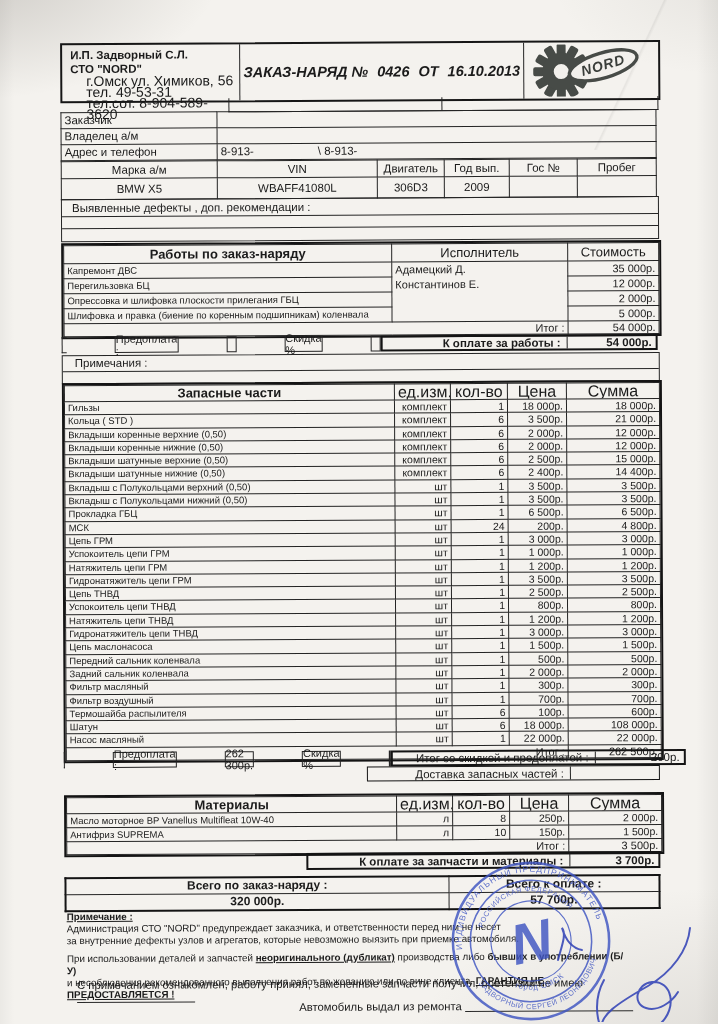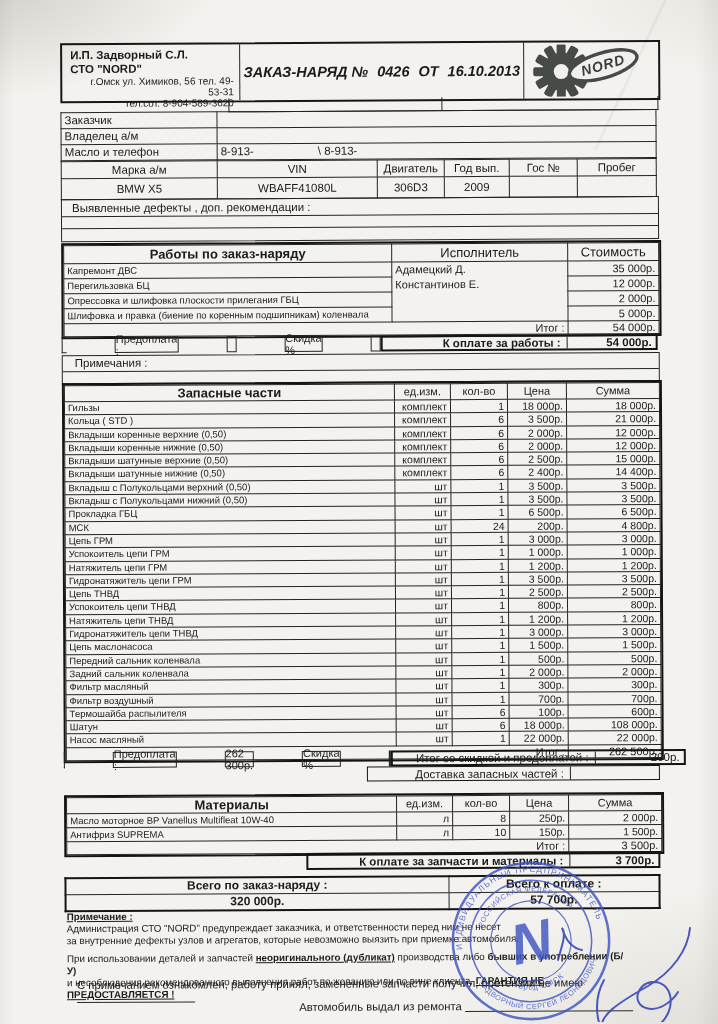--- a/index.html
+++ b/index.html
@@ -23,21 +23,21 @@
   .b{font-weight:bold;}
   .ctr{text-align:center;}
   .rt{text-align:right;}
   
   #hdr{left:62px;top:42px;width:596px;height:56px;display:flex;border:2px solid #161616;background:transparent;}
   #hdr .cell{border-right:1.5px solid #242424;}
   #hdr .cell:last-child{border-right:none;}
   .co{width:168px;padding:3px 6px 0 8px;}
   .co .l1{font-size:11.5px;font-weight:bold;line-height:14px;}
   .co .l2{font-size:11.5px;font-weight:bold;line-height:14px;}
-  .co .l3,.co .l4{font-size:10px;line-height:11px;text-align:right;margin-left:16px;}
+  .co .l3,.co .l4{font-size:14px;line-height:11px;text-align:left;margin-left:16px;}
   .ttl{width:290px;display:flex;align-items:center;justify-content:center;font-size:14.5px;font-weight:bold;font-style:italic;gap:9px;}
   .logo{width:138px;display:flex;align-items:center;justify-content:center;}
   #hdr-sub{left:230px;top:98px;width:428px;height:13px;display:flex;border:1.5px solid #242424;border-top:none;}
   #hdr-sub .s1{width:212px;border-right:1px solid #242424;}
   #hdr-sub .s2{flex:1;}
   
   #cust{left:62px;top:111px;width:596px;}
   #cust td{font-size:11.5px;line-height:15px;}
   #veh{left:62px;top:160px;width:596px;}
   #veh td{font-size:11.5px;}
@@ -60,21 +60,21 @@
   .pp-lead{width:32px;border:1.5px solid #242424;border-right:none;}
   .due-box{display:flex;border:2px solid #141414;margin-left:auto;}
   .due-lbl{width:178px;display:flex;align-items:center;justify-content:flex-end;padding-right:6px;font-weight:bold;font-size:11.5px;border-right:1.5px solid #242424;}
   .due-val{width:84px;display:flex;align-items:center;justify-content:flex-end;padding-right:4px;font-weight:bold;font-size:11.5px;}
   
   #notes{left:62px;top:354px;width:596px;height:27px;border:1.5px solid #242424;}
   #notes .t{font-size:11.5px;line-height:15px;padding-left:12px;border-bottom:1px solid #242424;}
   
   #parts{left:62px;top:382px;width:596px;border:2px solid #141414;}
   .cat-hd td{font-size:13px;font-weight:bold;line-height:15px;text-align:center;}
-  .cat-hd .small{font-size:11px;margin-left:28px;}
+  .cat-hd .small{font-size:16px;margin-left:28px;}
   #parts td,{font-size:10px;}
   .c0{text-align:left;font-size:9.5px;}
   .c1,.c2{text-align:right;font-size:10.5px;}
   .c3,.c4{text-align:right;font-size:10.5px;}
   #parts tbody td{line-height:12.3px;}
   .tot td{font-size:11px;line-height:12px;}
   #pprepay{left:62px;top:751px;width:596px;height:16px;display:flex;font-size:11px;}
   #pdeliv{left:62px;top:767px;width:596px;height:15px;display:flex;font-size:11px;}
   #mats{left:62px;top:794px;width:596px;border:2px solid #141414;}
   #mats tbody td{line-height:13px;}
@@ -153,21 +153,21 @@
     <tbody>
         <tr>
       <td>Заказчик</td>
       <td></td>
     </tr>
     <tr>
       <td>Владелец а/м</td>
       <td></td>
     </tr>
     <tr>
-      <td>Масло и телефон</td>
+      <td>Адрес и телефон</td>
       <td style="white-space:pre">8-913-                    \ 8-913-</td>
     </tr>
   </tbody>
     </table>
 
   <table id="veh" class="abs">
     <colgroup>
         <col style="width:156px">
         <col style="width:160px">
         <col style="width:67px">

